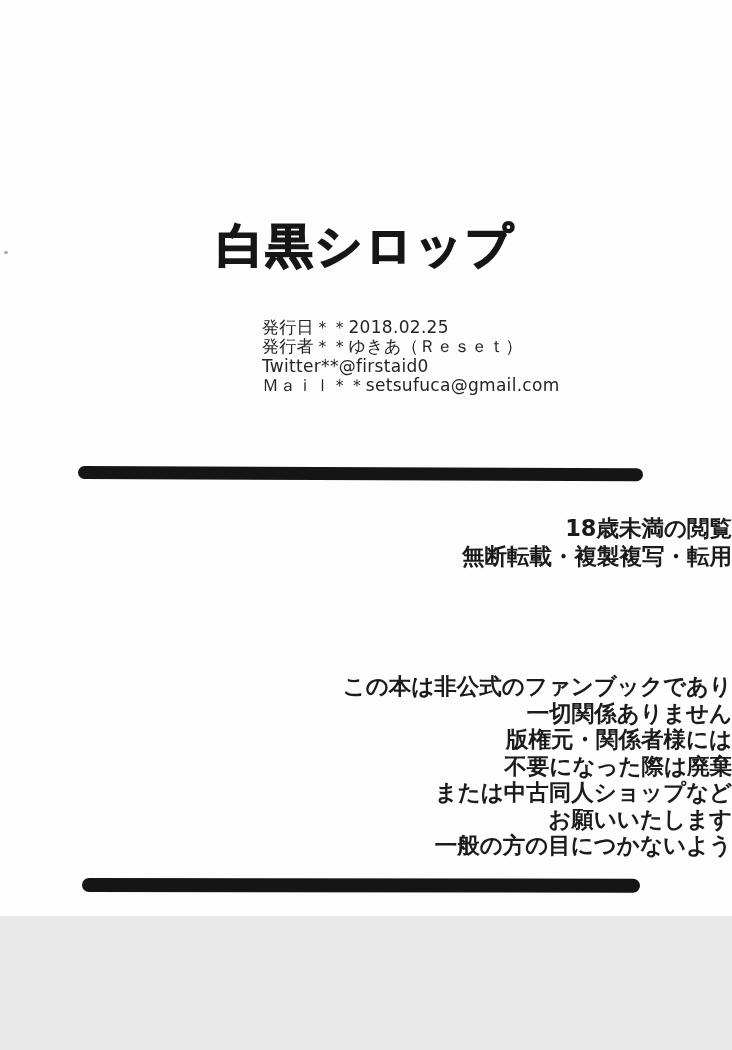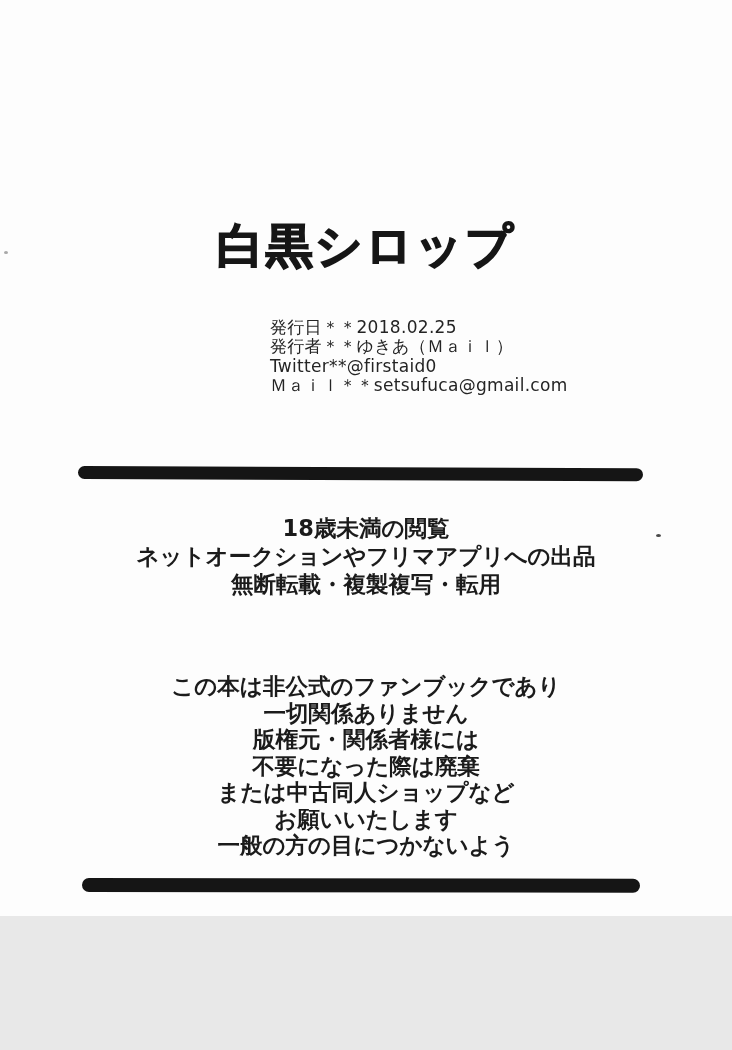--- a/index.html
+++ b/index.html
@@ -32,21 +32,20 @@
   .colophon {
     position: absolute;
     top: 318px;
     left: 262px;
     font-size: 17px;
     line-height: 19.3px;
     font-weight: 500;
     letter-spacing: 0.3px;
     color: #242424;
     white-space: nowrap;
-    margin-left: 8px;
   }
   .rule {
     position: absolute;
     background: #151515;
     border-radius: 8px;
   }
   .rule-top {
     left: 78px;
     top: 466px;
     width: 565px;
@@ -59,21 +58,21 @@
     top: 878px;
     width: 558px;
     height: 14px;
     transform: rotate(0.08deg);
     transform-origin: left center;
   }
   .notice {
     position: absolute;
     left: 0;
     width: 100%;
-    text-align: center;
+    text-align: right;
     font-weight: 700;
     color: #1b1b1b;
     white-space: nowrap;
   }
   .notice-restrictions {
     top: 514px;
     font-size: 22.5px;
     line-height: 28px;
     letter-spacing: 0px;
   }
@@ -103,30 +102,29 @@
 </style>
 </head>
 <body>
 
 <div class="page">
 
   <div class="book-title">白黒シロップ</div>
 
   <div class="colophon">
     <div>発行日＊＊2018.02.25</div>
-    <div>発行者＊＊ゆきあ（Ｍａｉｌ）</div>
+    <div>発行者＊＊ゆきあ（Ｒｅｓｅｔ）</div>
     <div>Twitter**@firstaid0</div>
     <div>Ｍａｉｌ＊＊setsufuca@gmail.com</div>
   </div>
 
   <div class="rule rule-top"></div>
 
   <div class="notice notice-restrictions">
     <div>18歳未満の閲覧</div>
-    <div>ネットオークションやフリマアプリへの出品</div>
     <div>無断転載・複製複写・転用</div>
   </div>
 
   <div class="notice notice-disclaimer">
     <div>この本は非公式のファンブックであり</div>
     <div>一切関係ありません</div>
     <div>版権元・関係者様には</div>
     <div>不要になった際は廃棄</div>
     <div>または中古同人ショップなど</div>
     <div>お願いいたします</div>

